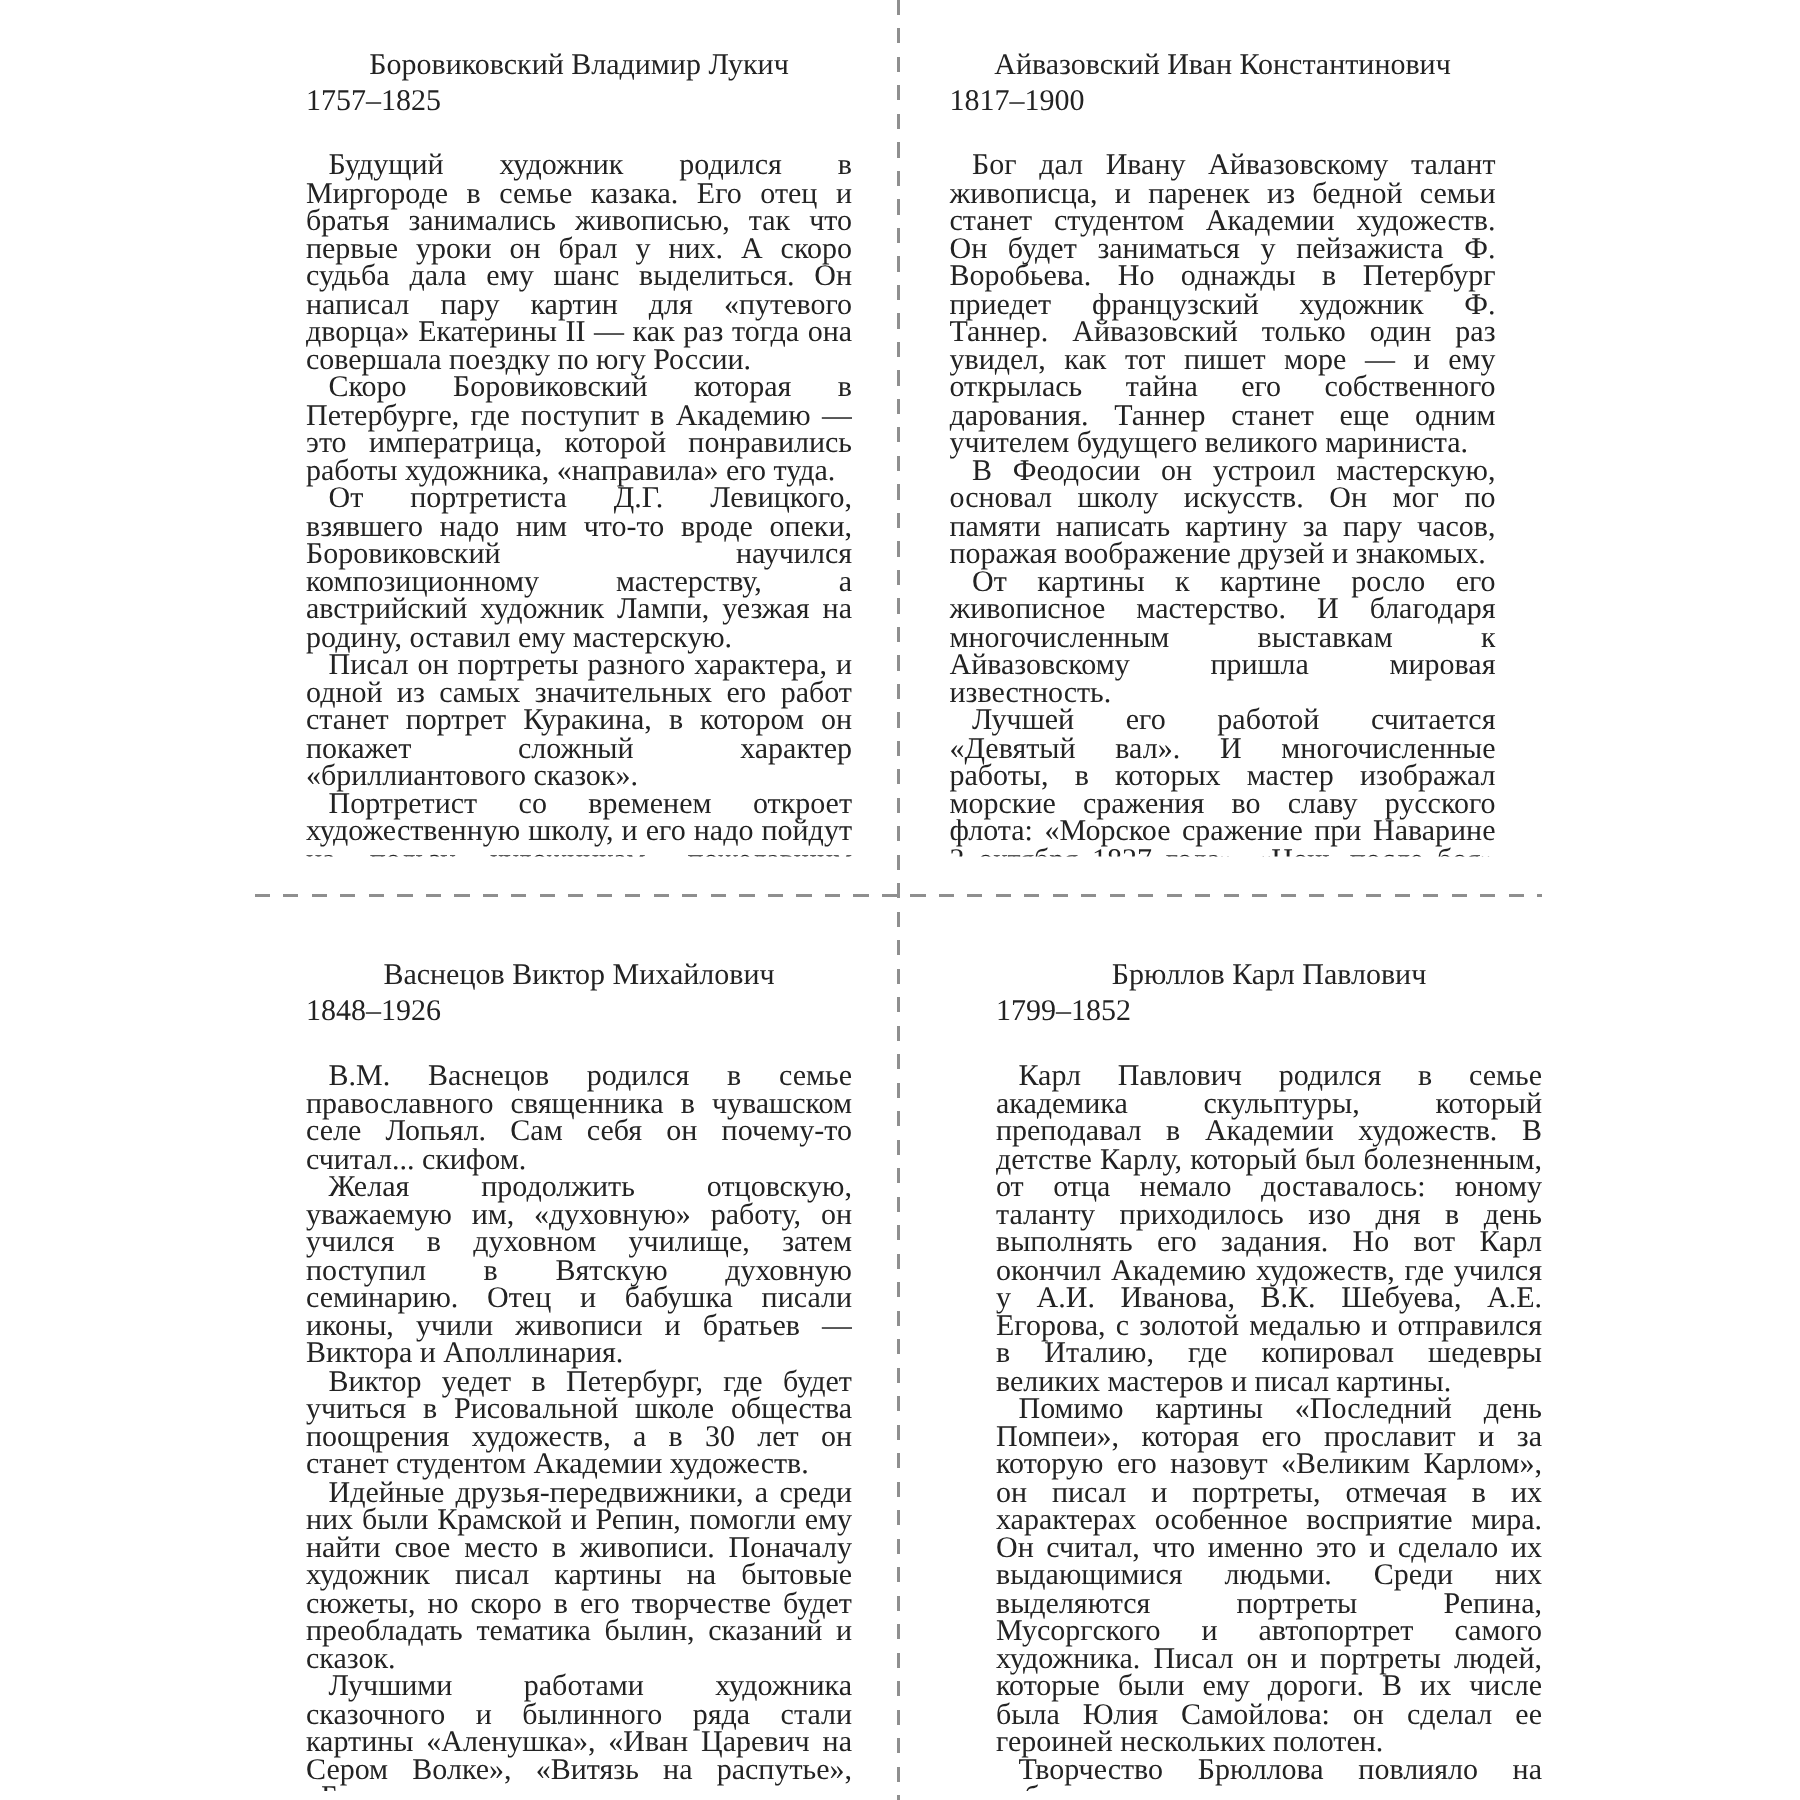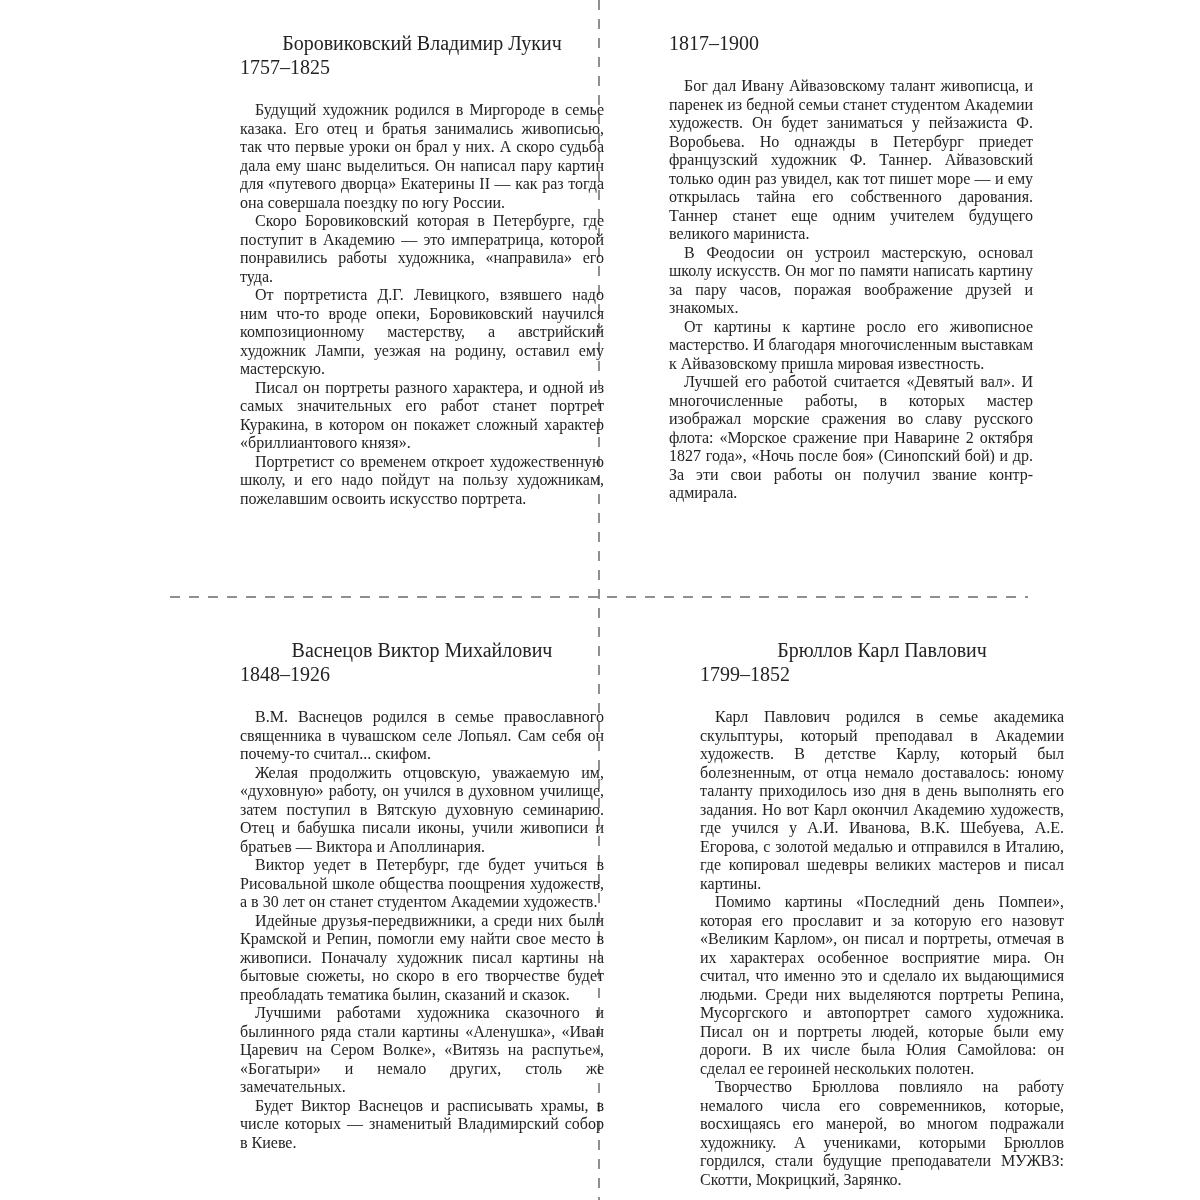--- a/index.html
+++ b/index.html
@@ -31,40 +31,39 @@
     top: 596px;
     width: 858px;
     height: 2px;
     background: repeating-linear-gradient(to right, #8f8f8f 0 10px, transparent 10px 19px);
   }
   
   .card {
     position: absolute;
     width: 364px;
     overflow: hidden;
-    margin-left: 36px;
   }
   .card-tl { left: 204px; top: 31px;  height: 540px; }
   .card-tr { left: 633px; top: 31px;  height: 540px; }
   .card-bl { left: 204px; top: 638px; height: 556px; }
   .card-br { left: 664px; top: 638px; height: 556px; }
   .artist-name {
     text-align: center;
     font-size: 20px;
     line-height: 24px;
   }
   .artist-years {
     text-align: left;
     font-size: 20px;
     line-height: 24px;
     margin-bottom: 22px;
   }
   .bio {
     text-align: justify;
-    font-size: 16px;
+    font-size: 20px;
     line-height: 18.5px;
     hyphens: auto;
     -webkit-hyphens: auto;
   }
   .bio .para {
     margin: 0;
     text-indent: 15px;
   }
 </style>
 </head>
@@ -75,26 +74,27 @@
   <div class="divider-v"></div>
   <div class="divider-h"></div>
 
   <div class="card card-tl">
     <div class="artist-name">Боровиковский Владимир Лукич</div>
     <div class="artist-years">1757–1825</div>
     <div class="bio">
         <p class="para" lang="ru">Будущий художник родился в Миргороде в семье казака. Его отец и братья занимались живописью, так что первые уроки он брал у них. А скоро судьба дала ему шанс выделиться. Он написал пару картин для «путевого дворца» Екатерины II — как раз тогда она совершала поездку по югу России.</p>
         <p class="para" lang="ru">Скоро Боровиковский которая в Петербурге, где поступит в Академию — это императрица, которой понравились работы художника, «направила» его туда.</p>
         <p class="para" lang="ru">От портретиста Д.Г. Левицкого, взявшего надо ним что-то вроде опеки, Боровиковский научился композиционному мастерству, а австрийский художник Лампи, уезжая на родину, оставил ему мастерскую.</p>
-        <p class="para" lang="ru">Писал он портреты разного характера, и одной из самых значительных его работ станет портрет Куракина, в котором он покажет сложный характер «бриллиантового князя».</p>
+        <p class="para" lang="ru">Писал он портреты разного характера, и одной из самых значительных его работ станет портрет Куракина, в котором он покажет сложный характер «бриллиантового сказок».</p>
         <p class="para" lang="ru">Портретист со временем откроет художественную школу, и его надо пойдут на пользу художникам, пожелавшим освоить искусство портрета.</p>
       </div>
   </div>
 
   <div class="card card-tr">
+    <div class="artist-name">Айвазовский Иван Константинович</div>
     <div class="artist-years">1817–1900</div>
     <div class="bio">
         <p class="para" lang="ru">Бог дал Ивану Айвазовскому талант живописца, и паренек из бедной семьи станет студентом Академии художеств. Он будет заниматься у пейзажиста Ф. Воробьева. Но однажды в Петербург приедет французский художник Ф. Таннер. Айвазовский только один раз увидел, как тот пишет море — и ему открылась тайна его собственного дарования. Таннер станет еще одним учителем будущего великого мариниста.</p>
         <p class="para" lang="ru">В Феодосии он устроил мастерскую, основал школу искусств. Он мог по памяти написать картину за пару часов, поражая воображение друзей и знакомых.</p>
         <p class="para" lang="ru">От картины к картине росло его живописное мастерство. И благодаря многочисленным выставкам к Айвазовскому пришла мировая известность.</p>
         <p class="para" lang="ru">Лучшей его работой считается «Девятый вал». И многочисленные работы, в которых мастер изображал морские сражения во славу русского флота: «Морское сражение при Наварине 2 октября 1827 года», «Ночь после боя» (Синопский бой) и др. За эти свои работы он получил звание контр-адмирала.</p>
       </div>
   </div>
 
   <div class="card card-bl">

